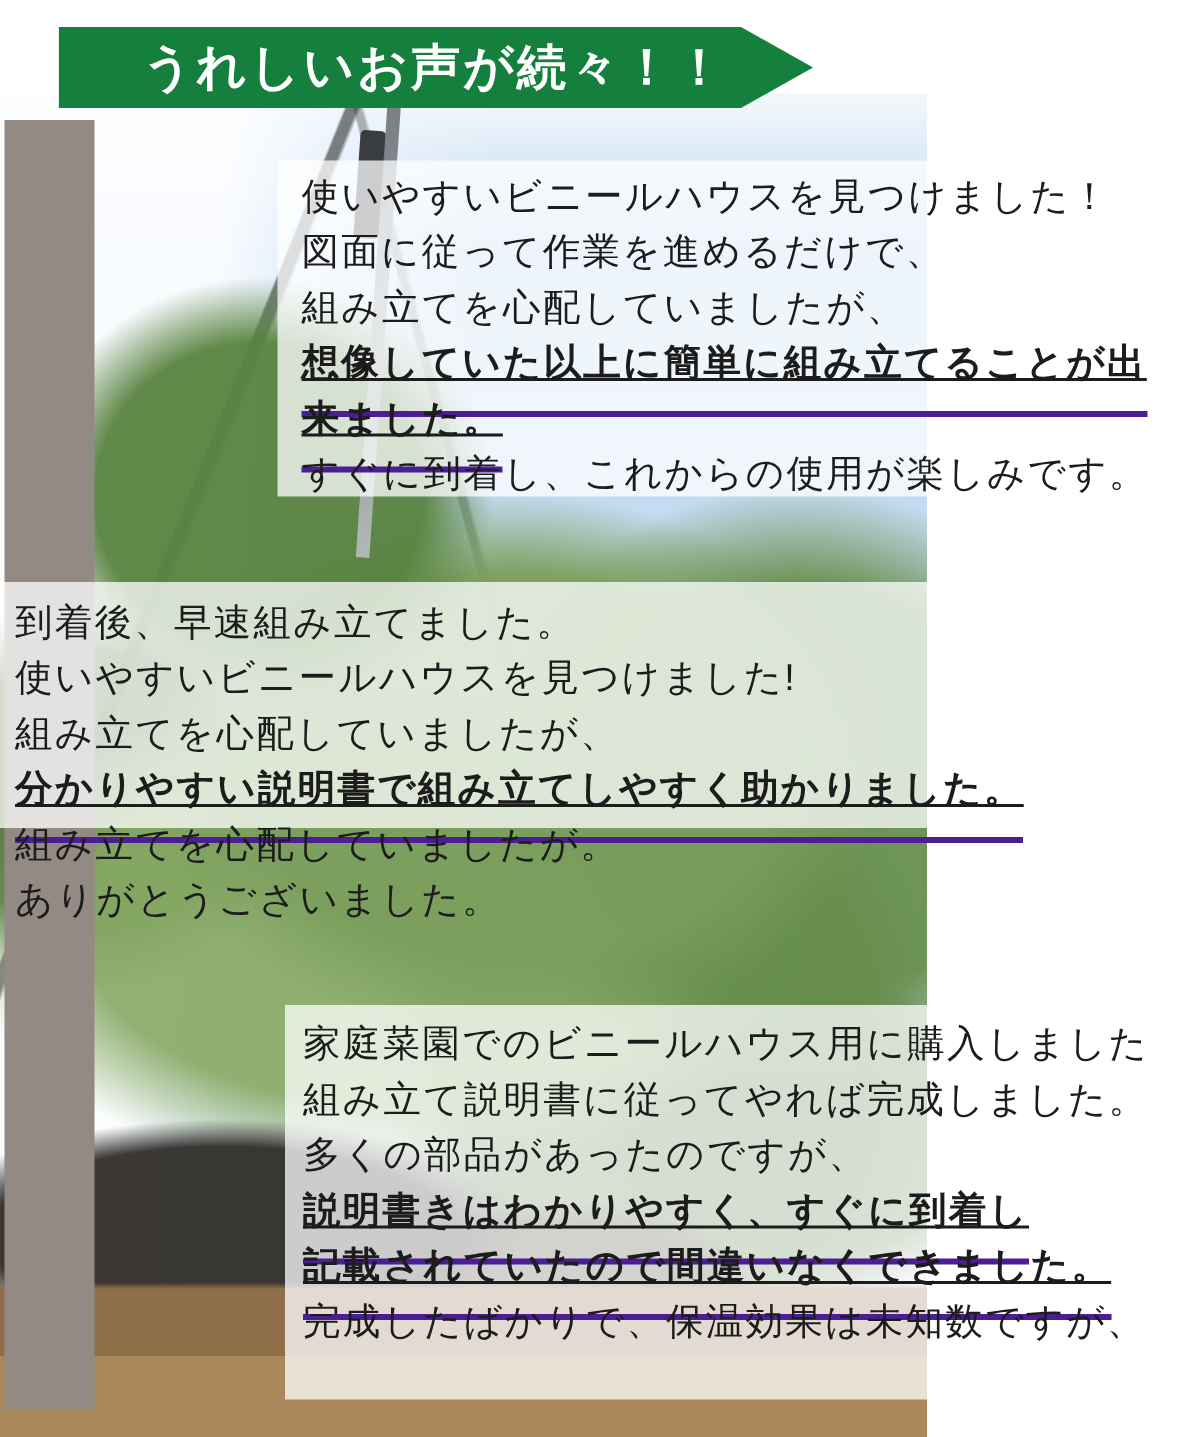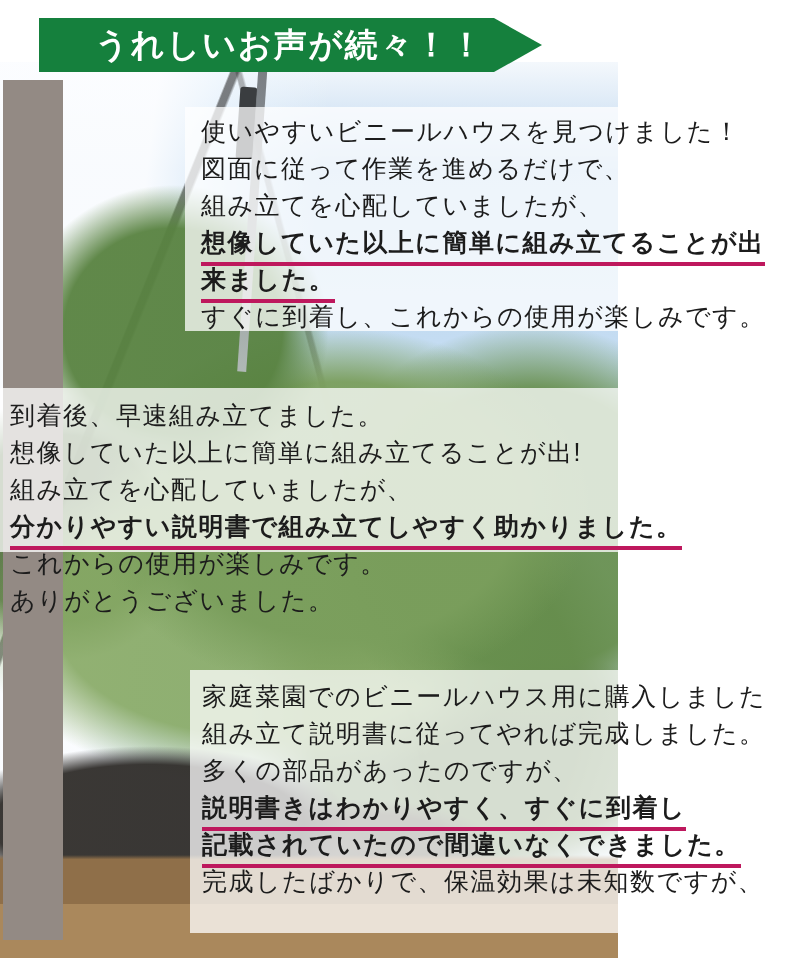--- a/index.html
+++ b/index.html
@@ -69,22 +69,23 @@
   }
   .t1{left:185px;top:107px;width:616px;height:224px;padding:6px 0 0 16px;}
   .t2{left:0;top:388px;width:731px;height:164px;padding:9px 0 0 10px;}
   .t3{left:190px;top:670px;width:676px;height:263px;padding:8px 0 0 12px;}
   .line{
     font-size:25px;line-height:37px;color:#1c1c1c;
     letter-spacing:1.5px;font-weight:500;white-space:nowrap;
   }
   .line.em{font-weight:800;}
   .line.em .ul{
-    border-bottom:4px solid #be185d;
-    padding-bottom:6px;
+    border-bottom:4px solid #4c1d95;
+    padding-bottom:18px;
+    text-decoration:underline;
   }
 </style>
 </head>
 <body>
 
 <div class="page">
 
   <div class="photo">
     <div class="pole-sleeve"></div>
     <div class="pole-v"></div>
@@ -100,24 +101,24 @@
     <div class="line">使いやすいビニールハウスを見つけました！</div>
     <div class="line">図面に従って作業を進めるだけで、</div>
     <div class="line">組み立てを心配していましたが、</div>
     <div class="line em"><span class="ul">想像していた以上に簡単に組み立てることが出</span></div>
     <div class="line em"><span class="ul">来ました。</span></div>
     <div class="line">すぐに到着し、これからの使用が楽しみです。</div>
   </div>
 
   <div class="tblock t2">
     <div class="line">到着後、早速組み立てました。</div>
-    <div class="line">想像していた以上に簡単に組み立てることが出!</div>
+    <div class="line">使いやすいビニールハウスを見つけました!</div>
     <div class="line">組み立てを心配していましたが、</div>
     <div class="line em"><span class="ul">分かりやすい説明書で組み立てしやすく助かりました。</span></div>
-    <div class="line">これからの使用が楽しみです。</div>
+    <div class="line">組み立てを心配していましたが。</div>
     <div class="line">ありがとうございました。</div>
   </div>
 
   <div class="tblock t3">
     <div class="line">家庭菜園でのビニールハウス用に購入しました</div>
     <div class="line">組み立て説明書に従ってやれば完成しました。</div>
     <div class="line">多くの部品があったのですが、</div>
     <div class="line em"><span class="ul">説明書きはわかりやすく、すぐに到着し</span></div>
     <div class="line em"><span class="ul">記載されていたので間違いなくできました。</span></div>
     <div class="line">完成したばかりで、保温効果は未知数ですが、</div>

